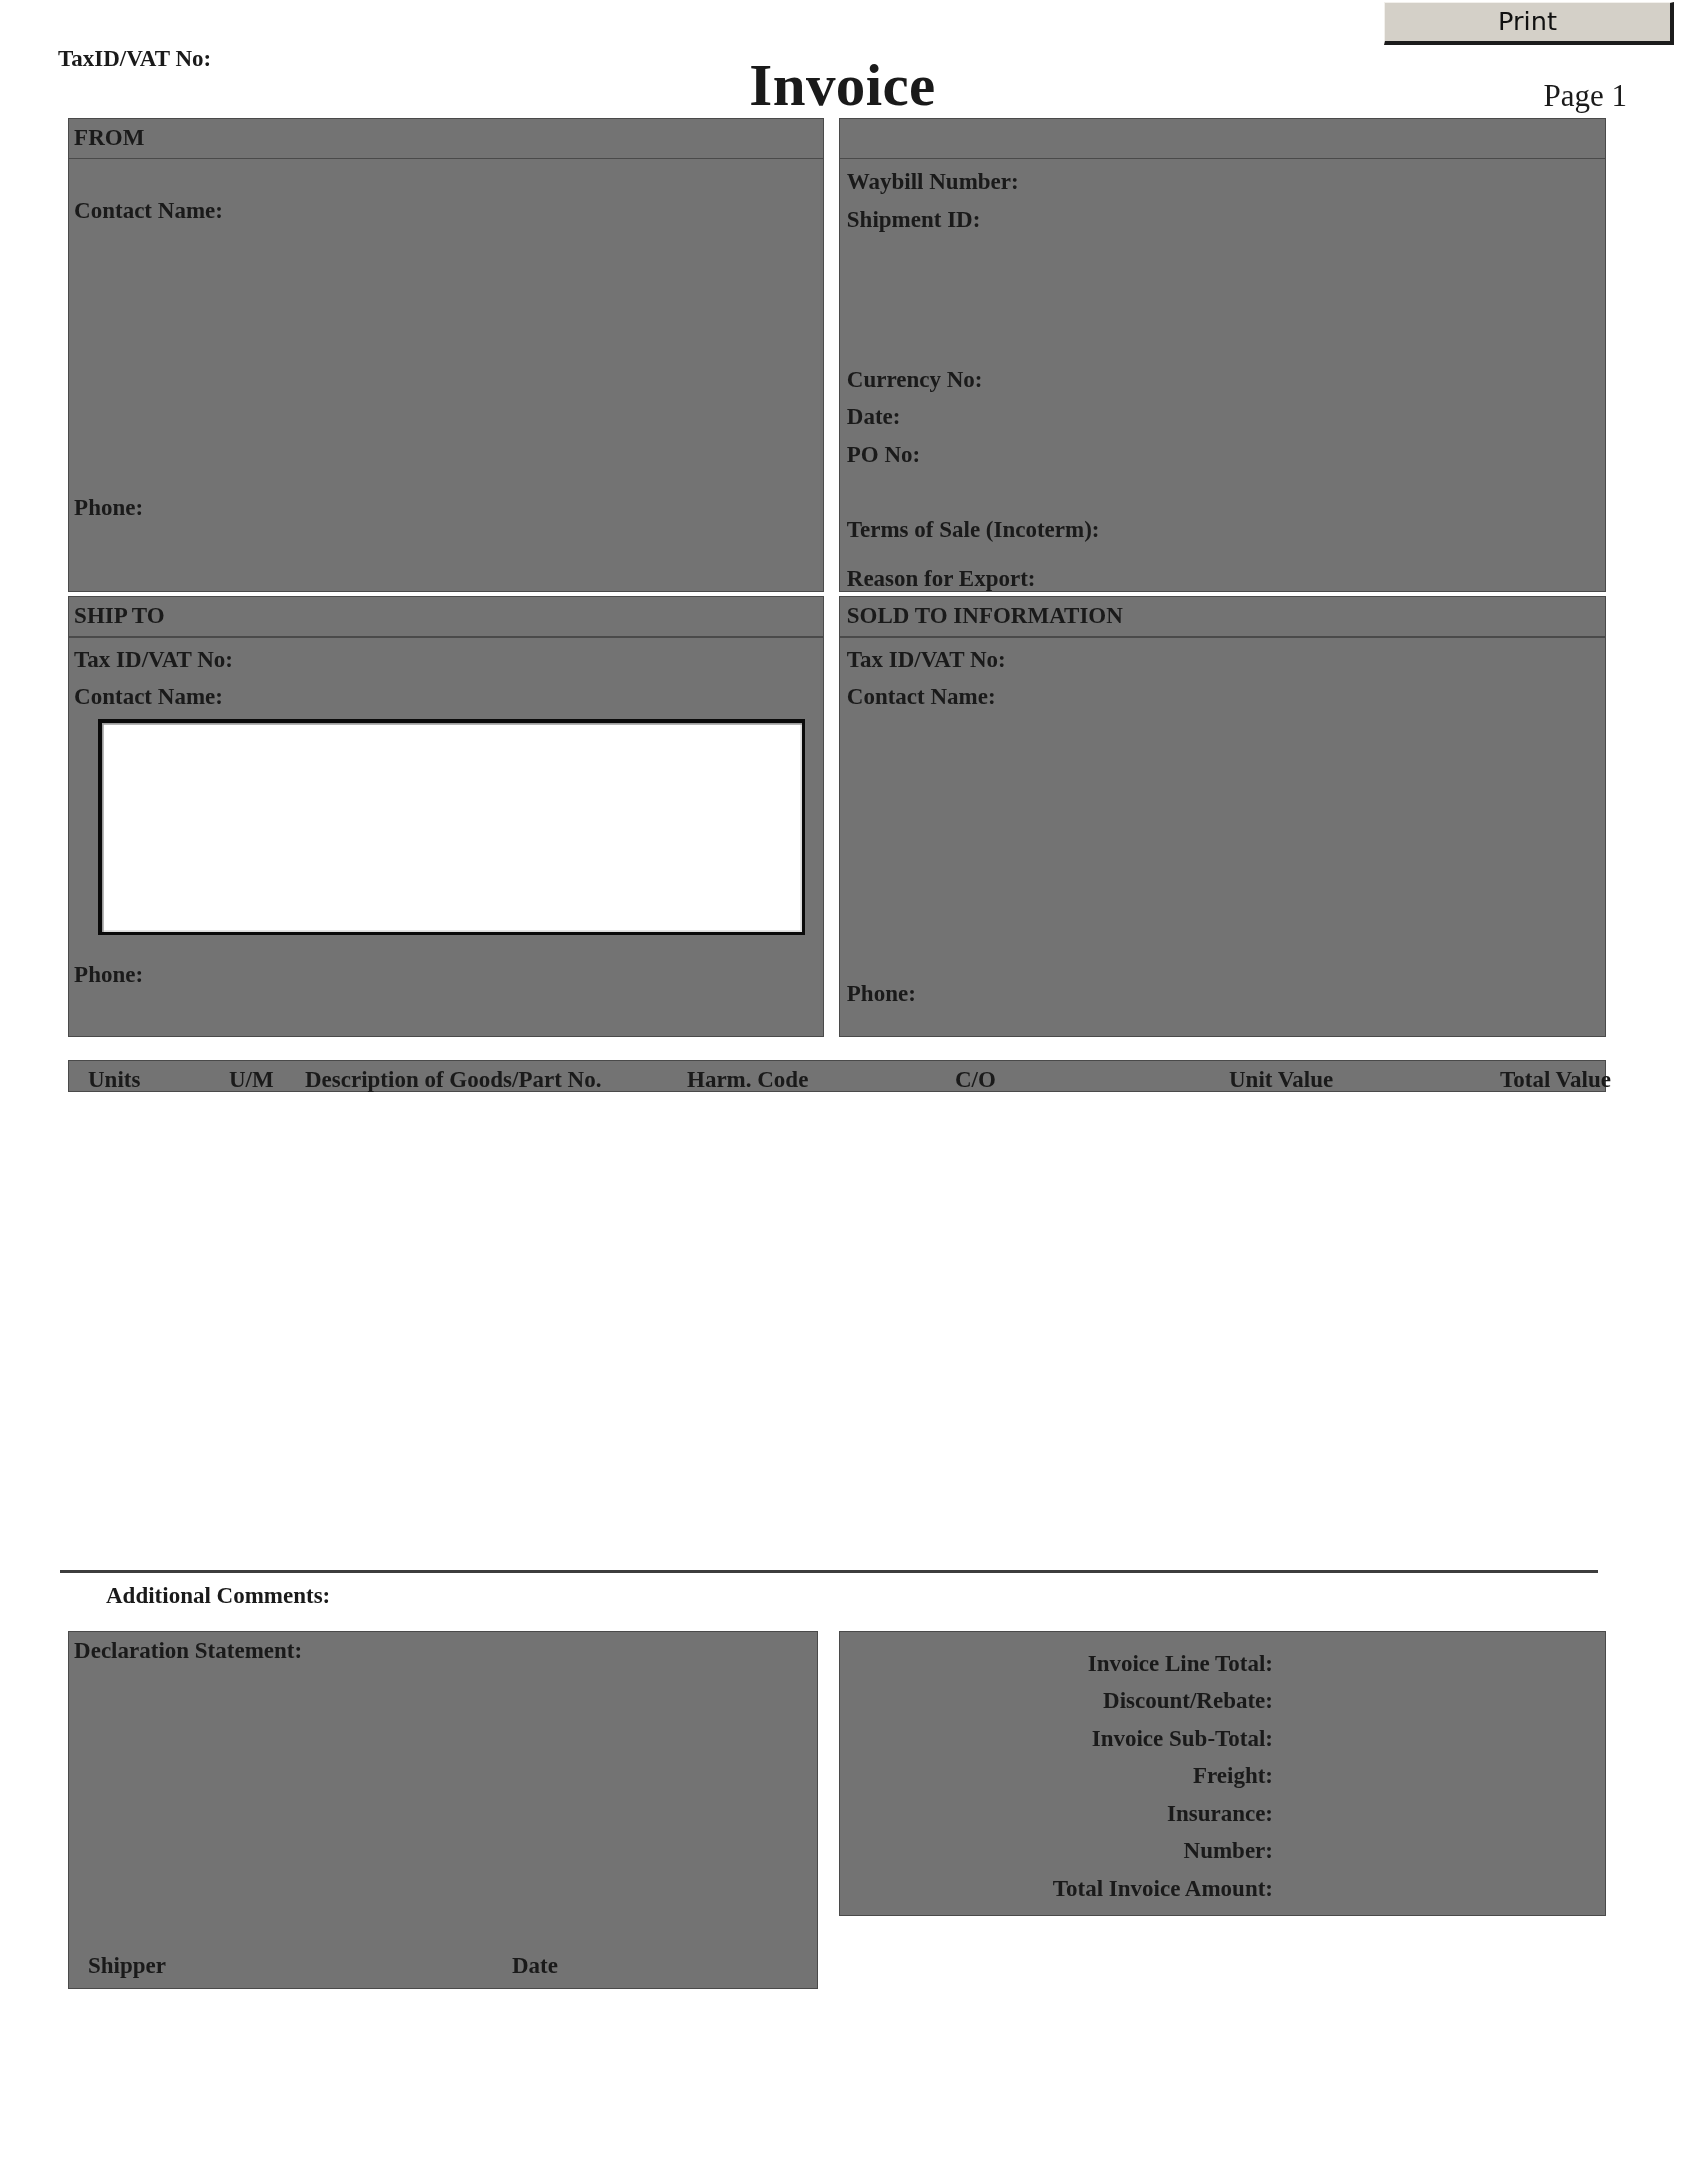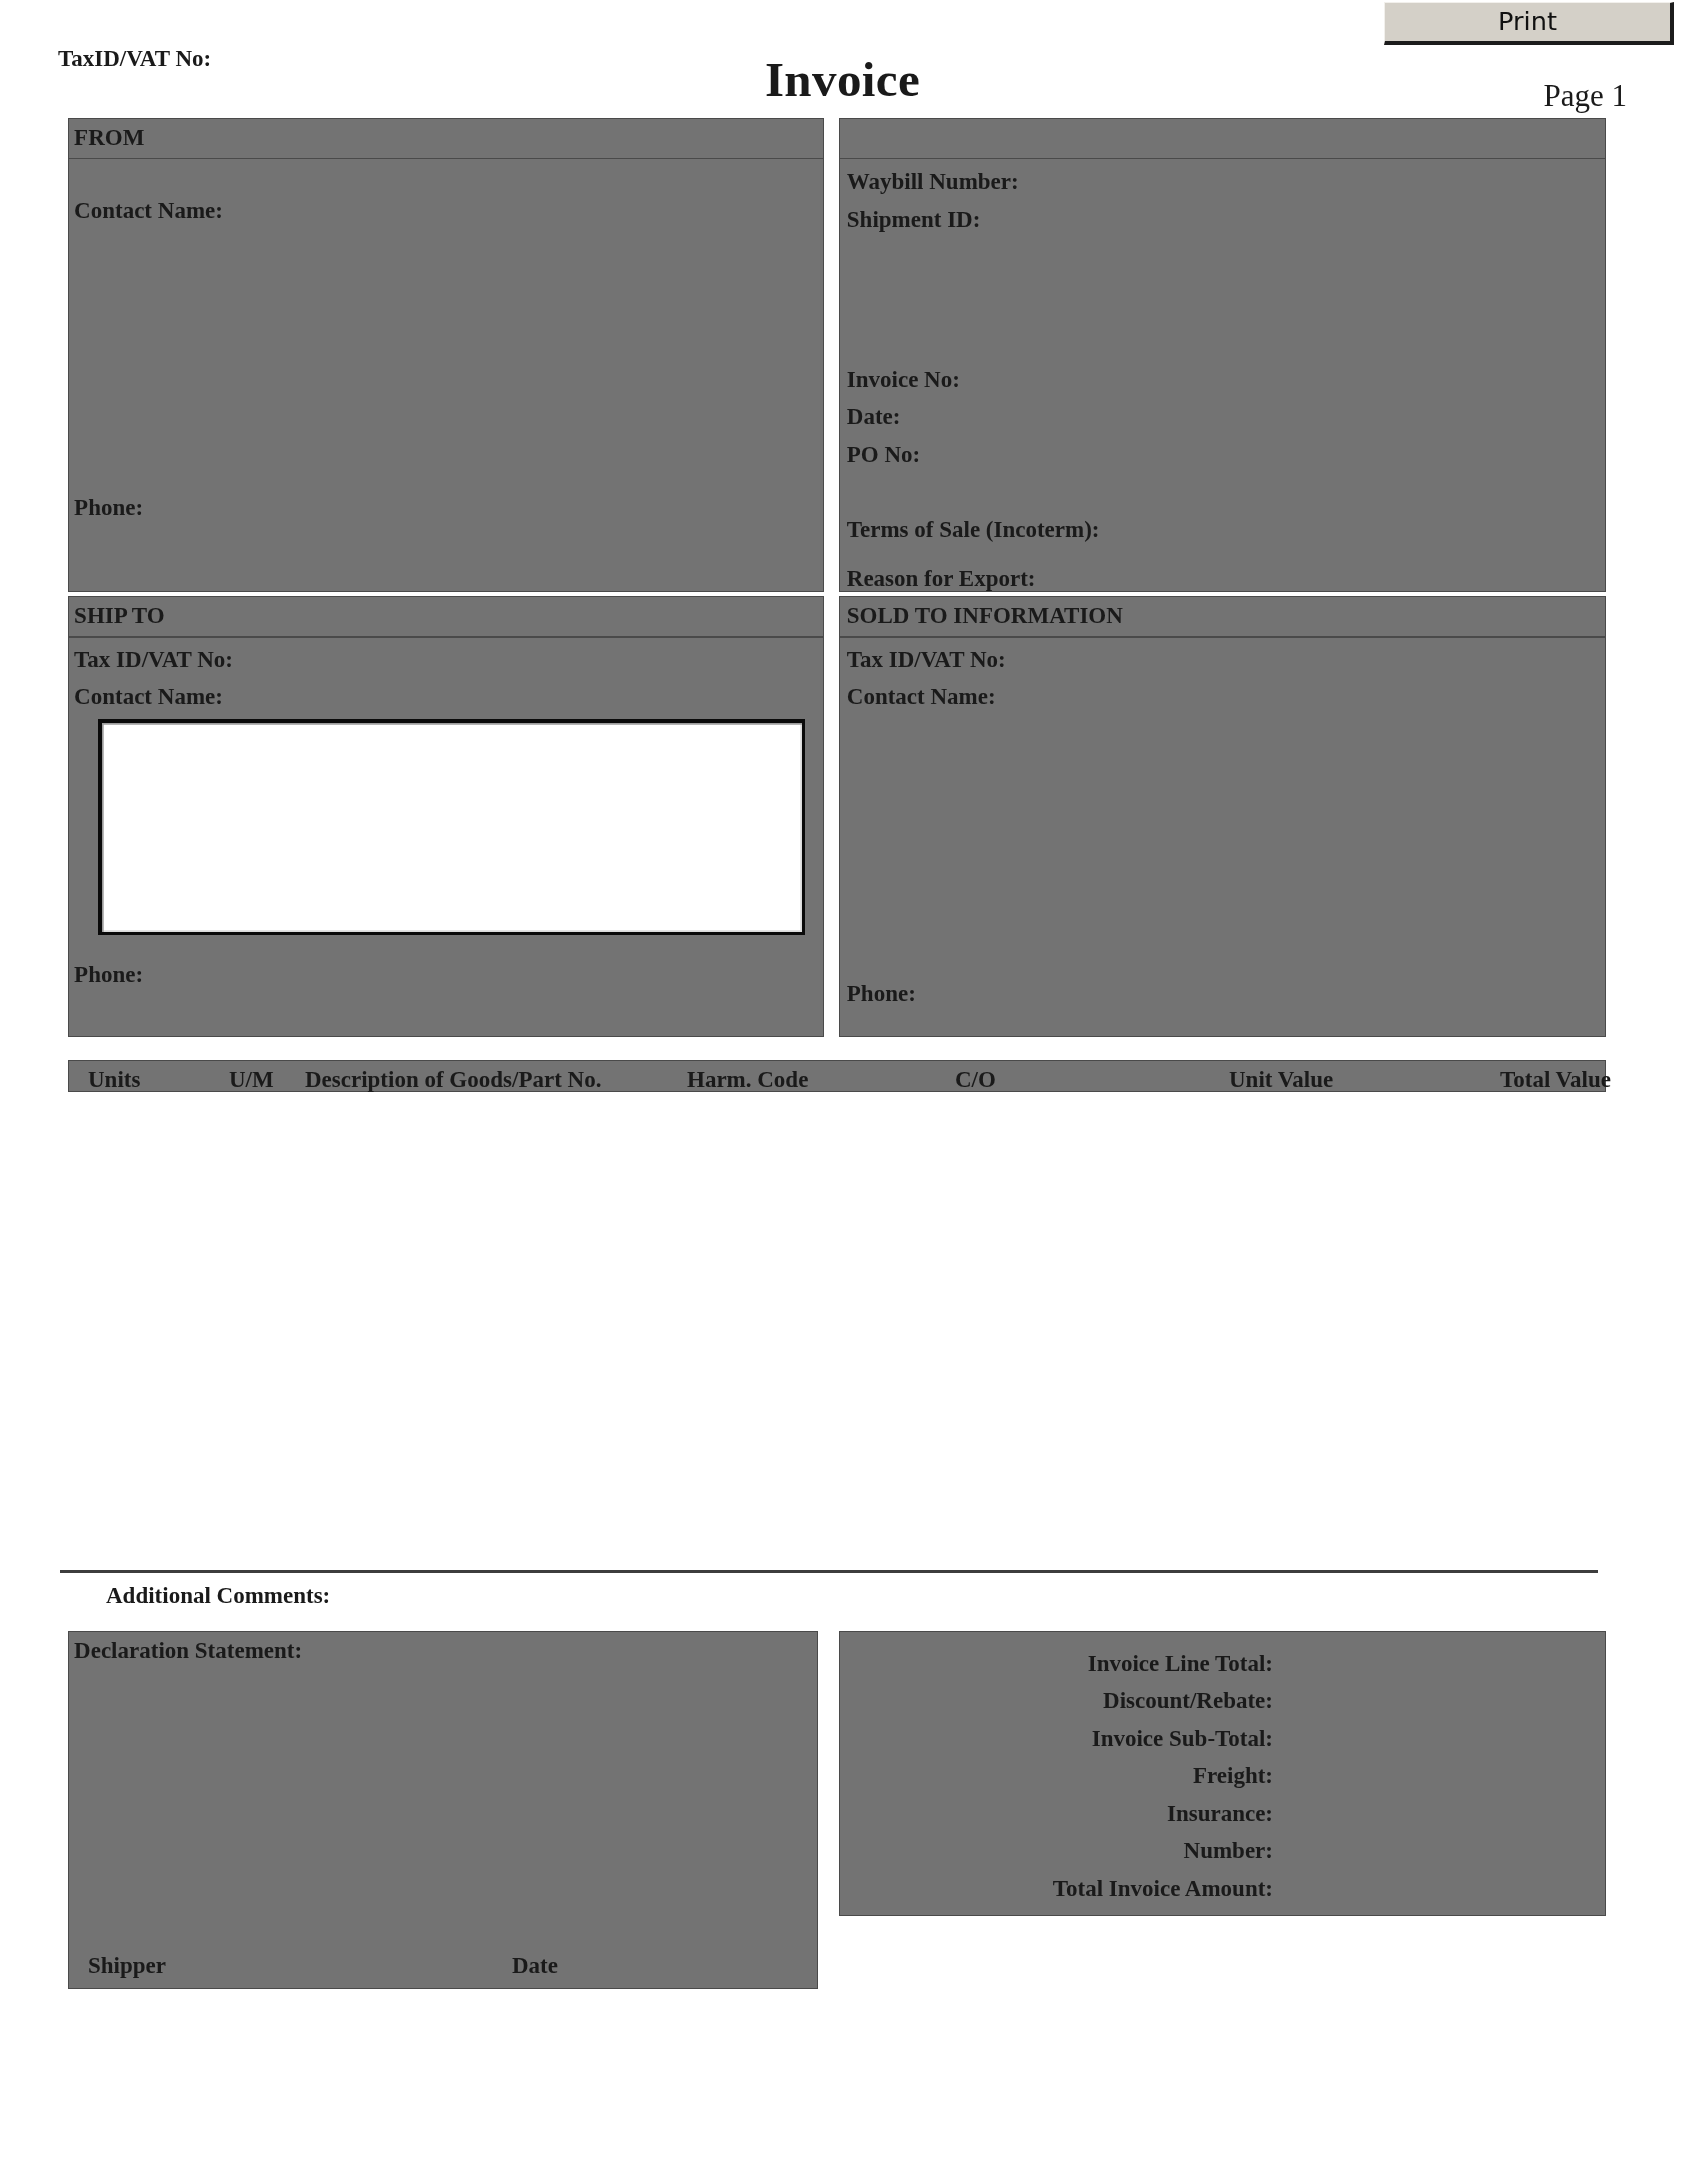--- a/index.html
+++ b/index.html
@@ -52,21 +52,21 @@
     font-size: 23px;
     font-weight: bold;
     white-space: nowrap;
   }
   .hdr-title {
     position: absolute;
     left: 0;
     top: 51px;
     width: 1685px;
     text-align: center;
-    font-size: 49px;
+    font-size: 59px;
     font-weight: bold;
     letter-spacing: 0.4px;
   }
   .hdr-page {
     position: absolute;
     right: 58px;
     top: 78px;
     font-size: 31px;
     font-weight: normal;
     white-space: nowrap;
@@ -133,21 +133,21 @@
   <div class="bx" style="left:60px; top:158px; width:756px; height:434px;">
     <div class="bx-label" style="left:5.1px; top:39px;">Contact Name:</div>
     <div class="bx-label" style="left:5.1px; top:336px;">Phone:</div>
   </div>
 
   <div class="bx" style="left:831px; top:118px; width:767px; height:41px;"></div>
 
   <div class="bx" style="left:831px; top:158px; width:767px; height:434px;">
     <div class="bx-label" style="left:6.8px; top:10.2px;">Waybill Number:</div>
     <div class="bx-label" style="left:6.8px; top:48px;">Shipment ID:</div>
-    <div class="bx-label" style="left:6.8px; top:208px;">Invoice No:</div>
+    <div class="bx-label" style="left:6.8px; top:208px;">Currency No:</div>
     <div class="bx-label" style="left:6.8px; top:245px;">Date:</div>
     <div class="bx-label" style="left:6.8px; top:283px;">PO No:</div>
     <div class="bx-label" style="left:6.8px; top:358px;">Terms of Sale (Incoterm):</div>
     <div class="bx-label" style="left:6.8px; top:407px;">Reason for Export:</div>
   </div>
 
   <div class="bx" style="left:60px; top:596px; width:756px; height:41px;">
     <div class="bx-label" style="left:5.1px; top:6px;">SHIP TO</div>
   </div>
 

